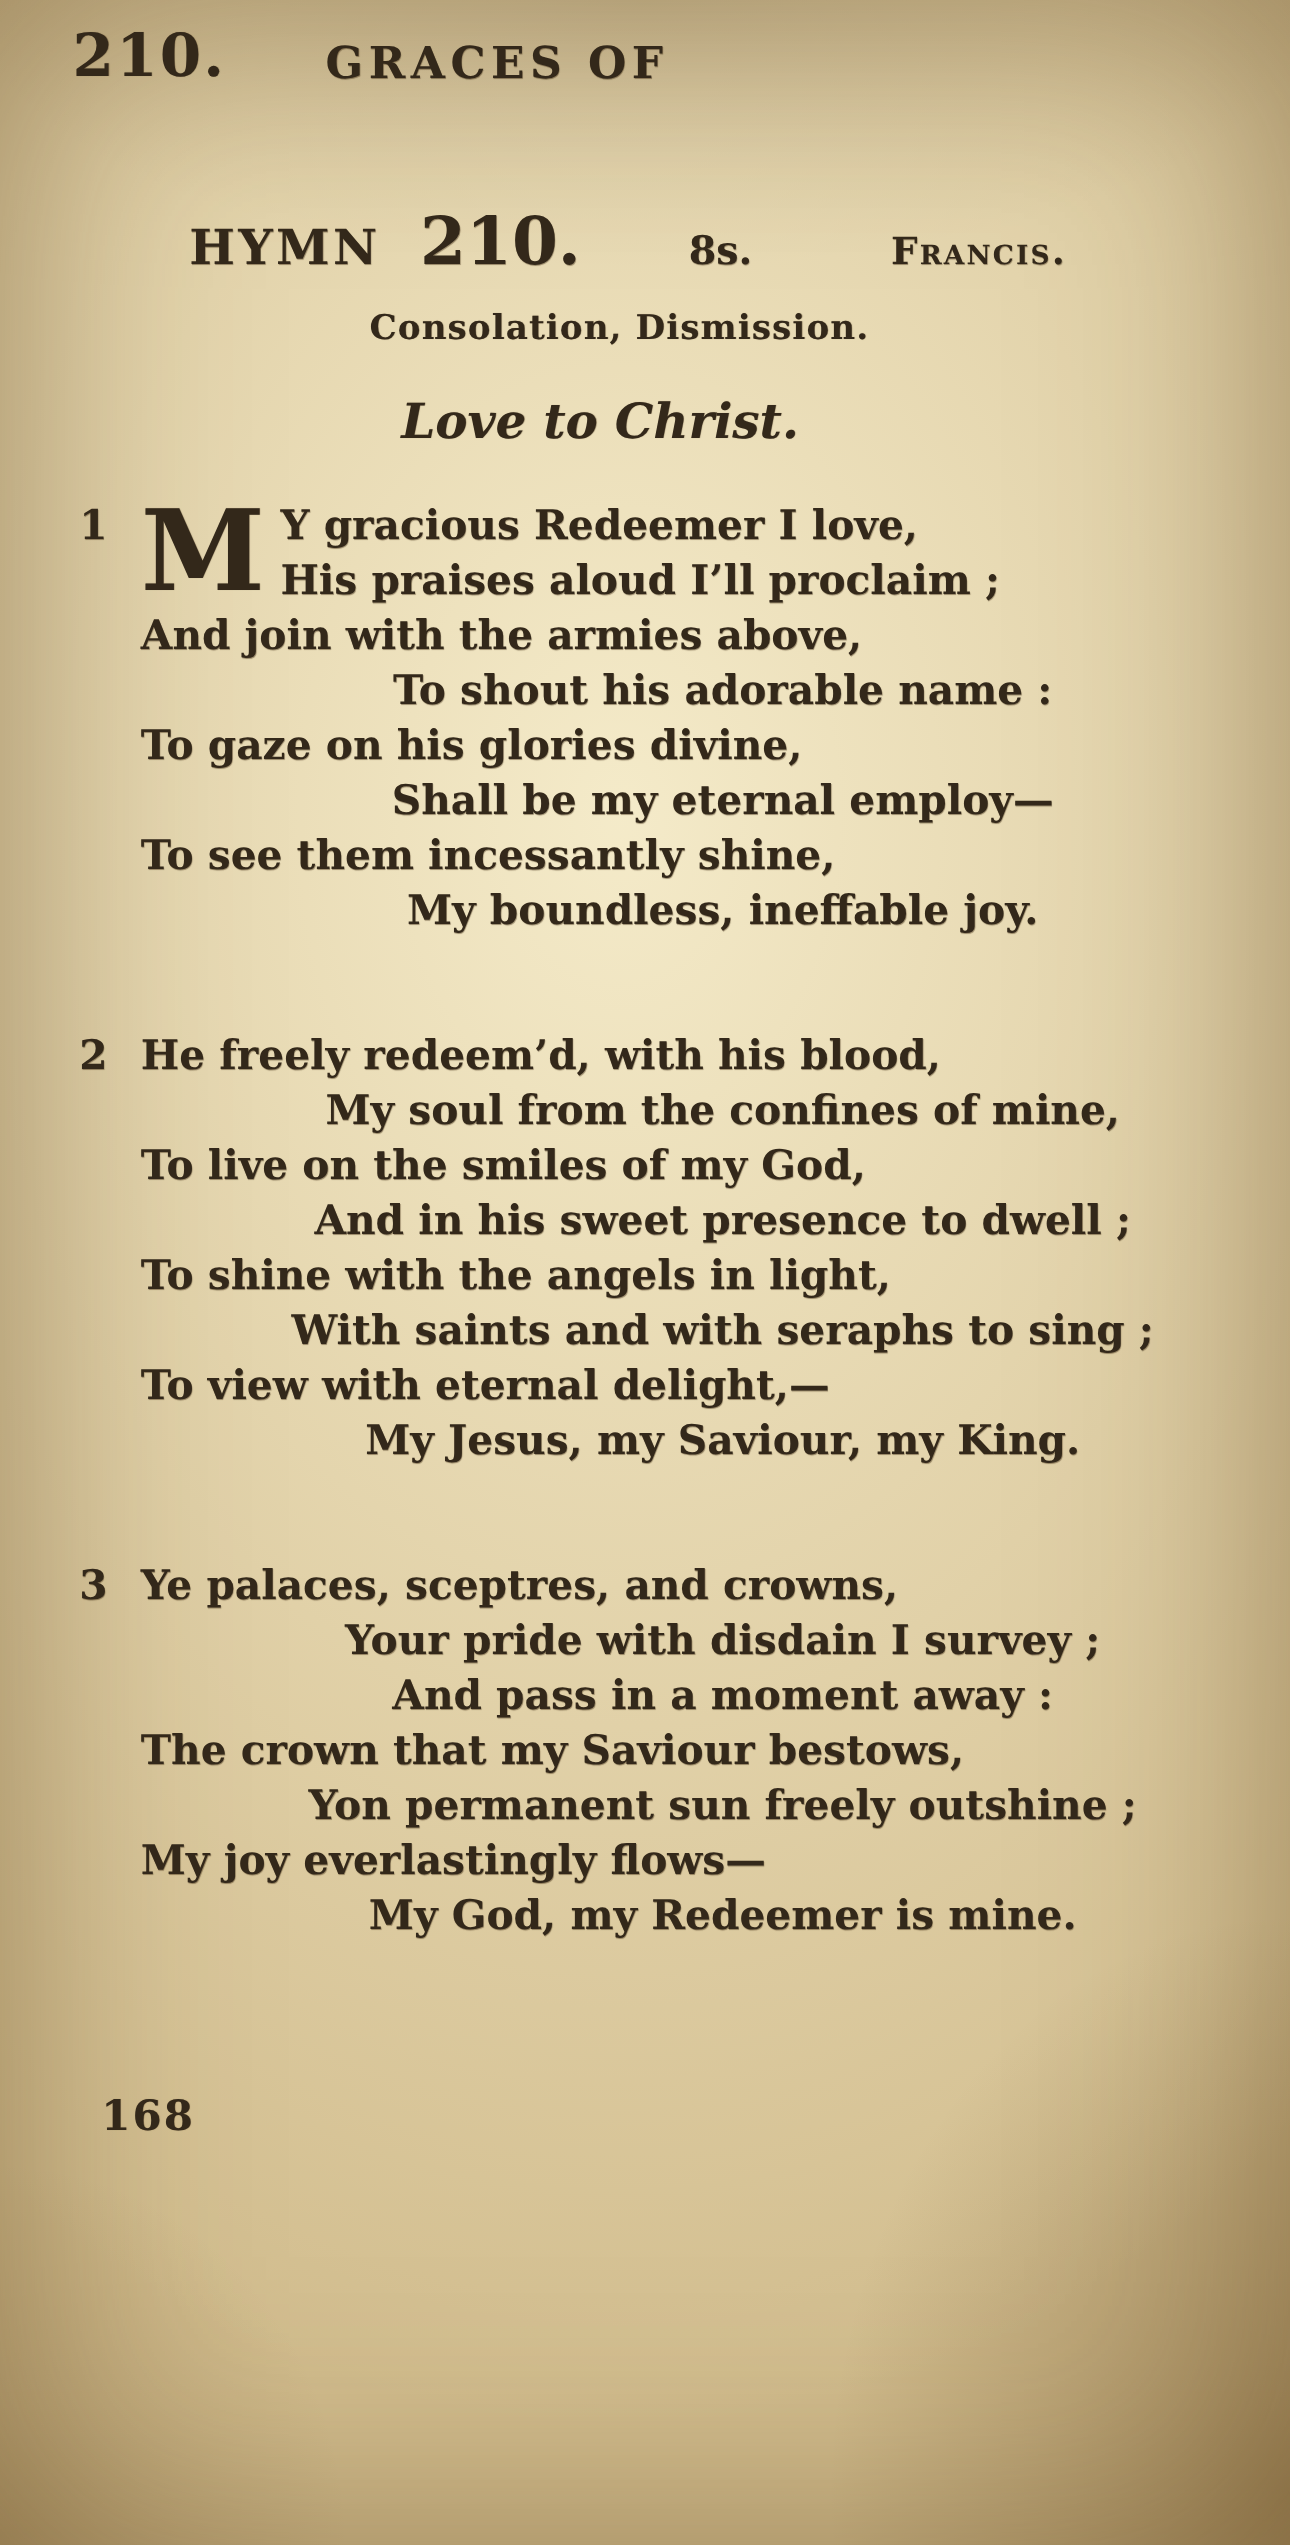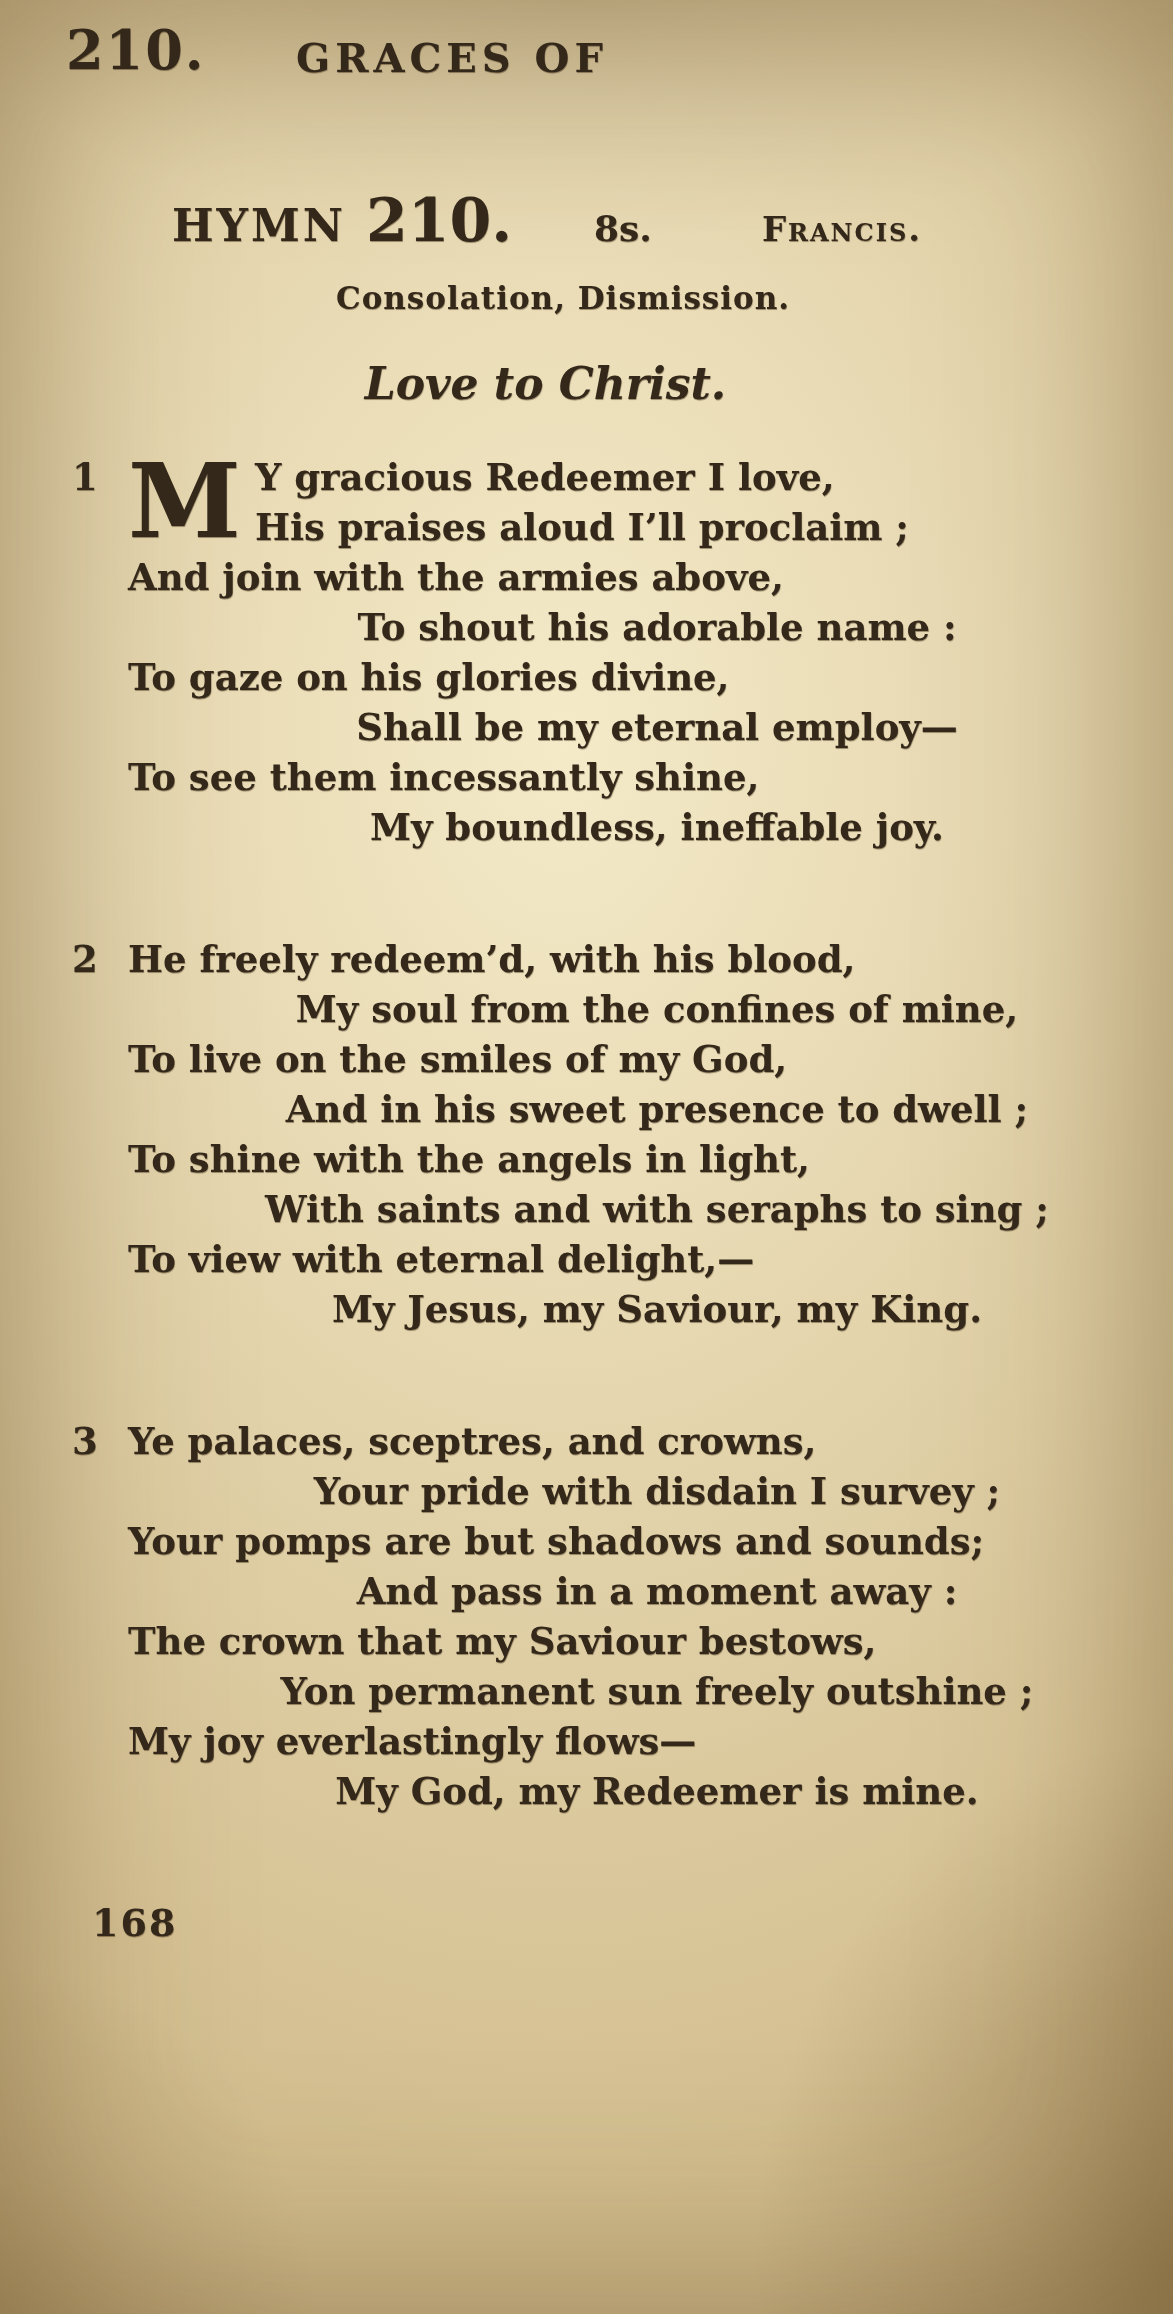--- a/index.html
+++ b/index.html
@@ -30,21 +30,21 @@
     position: absolute; left: 66px; top: 18px;
     font-size: 54px; letter-spacing: 2px;
   }
   .h-running {
     position: absolute; left: 296px; top: 34px;
     font-size: 40px; letter-spacing: 5px;
   }
 
   .hymn-line {
     position: absolute; left: 172px; top: 168px; width: 930px;
-    display: flex; align-items: baseline;
+    display: flex; align-items: baseline; gap: 16px;
   }
   .hymn-label { font-size: 44px; letter-spacing: 3px; }
   .hymn-number { font-size: 60px; margin-left: 20px; }
   .hymn-meter { font-size: 36px; margin-left: 82px; }
   .hymn-author { font-size: 34px; margin-left: 110px; font-variant: small-caps; letter-spacing: 2px; margin-top: 41px; }
 
   .hymn-subtitle {
     position: absolute; top: 280px; left: 0; width: 96%;
     text-align: center; font-size: 31px; letter-spacing: 1px;
   }
@@ -119,21 +119,20 @@
     <div class="line">To shine with the angels in light,</div>
     <div class="line indent">With saints and with seraphs to sing ;</div>
     <div class="line">To view with eternal delight,—</div>
     <div class="line indent">My Jesus, my Saviour, my King.</div>
   </div>
 
   <div class="verse">
     <div class="verse-num">3</div>
     <div class="line">Ye palaces, sceptres, and crowns,</div>
     <div class="line indent">Your pride with disdain I survey ;</div>
-    <div class="line">Your pomps are but shadows and sounds;</div>
     <div class="line indent">And pass in a moment away :</div>
     <div class="line">The crown that my Saviour bestows,</div>
     <div class="line indent">Yon permanent sun freely outshine ;</div>
     <div class="line">My joy everlastingly flows—</div>
     <div class="line indent">My God, my Redeemer is mine.</div>
   </div>
 
 </div>
 
 <div class="page-num-bottom ink">168</div>

